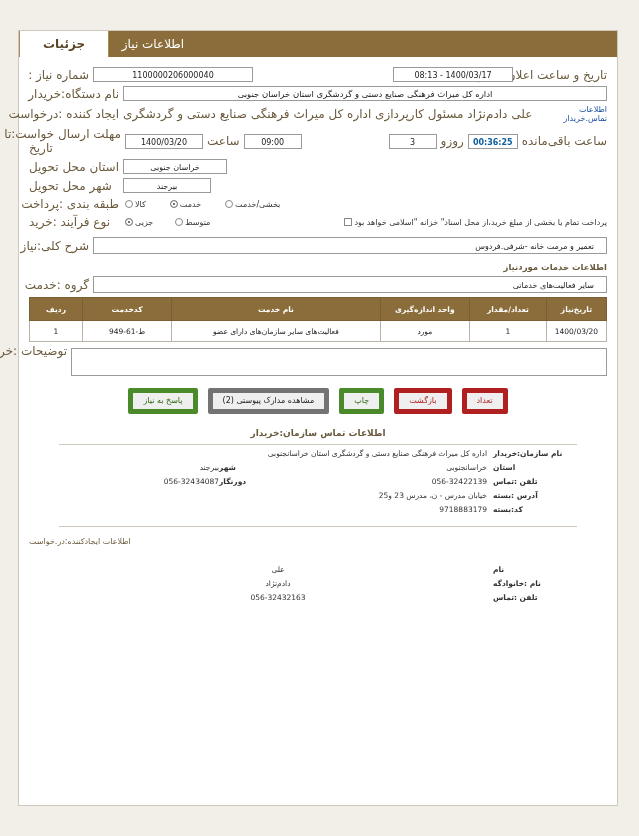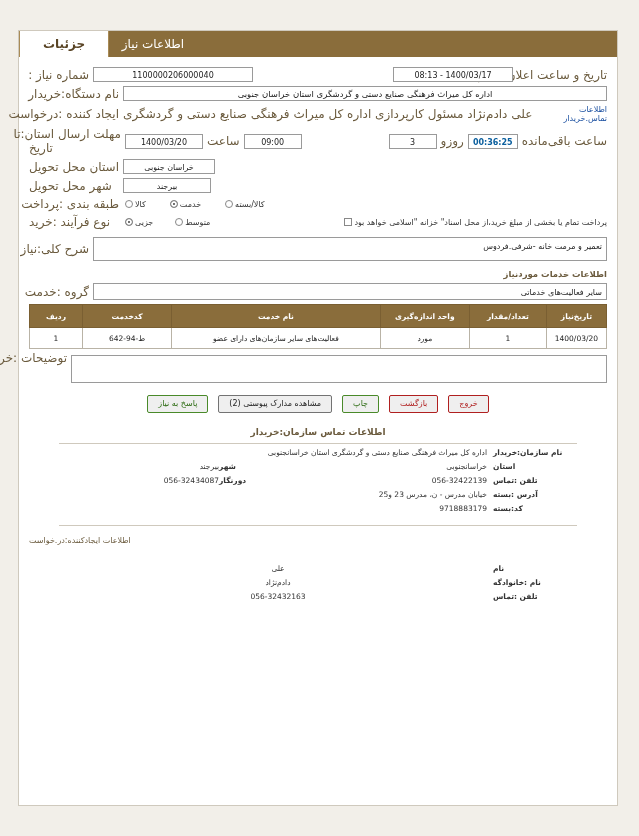--- a/index.html
+++ b/index.html
@@ -70,21 +70,21 @@
     text-align:left;
     white-space:nowrap;
   }
   .w90{width:90px;}
   .w60{width:60px;}
   .box{
     border:1px solid #9a9a9a;
     background:#fff;
     height:15px;
     line-height:15px;
-    padding:0 4px;
+    padding:0 12px;
     font-size:8px;
     box-sizing:border-box;
     overflow:hidden;
     white-space:nowrap;
     text-align:center;
   }
   .box.big{font-size:8.5px;}
   .link{color:#1a4fa0;text-decoration:none;font-size:8px;}
   .radio{
     display:inline-block;width:8px;height:8px;border-radius:50%;
@@ -140,21 +140,21 @@
     background:#fff;
     height:26px;
     margin-top:2px;
   }
   
   .btnrow{
     display:flex;flex-direction:row;justify-content:center;align-items:center;
     gap:10px;margin:12px 0 8px 0;
   }
   .btn{
-    border:1px solid #737373;
+    border:5px solid #737373;
     background:#efefef;
     height:16px;line-height:15px;
     padding:0 10px;
     font-size:8px;
     color:#222;
     border-radius:2px;
     white-space:nowrap;
   }
   .btn.green{border-color:#4a8a2a;color:#2c6b12;}
   .btn.red{border-color:#b02020;color:#b02020;}
@@ -213,41 +213,41 @@
     <div class="row">
       <div class="lbl">ساعت باقی‌مانده</div>
       <div class="timer">00:36:25</div>
       <div class="lbl">روزو</div>
       <div class="box" style="width:48px">3</div>
       <div style="flex:1"></div>
       <div class="box" style="width:58px">09:00</div>
       <div class="lbl">ساعت</div>
       <div class="box" style="width:78px">1400/03/20</div>
       <div style="width:92px;text-align:left">
-        <div class="lbl">مهلت ارسال  استان:تا</div>
+        <div class="lbl">مهلت ارسال  خواست:تا</div>
         <div class="lbl">تاریخ</div>
       </div>
     </div>
 
     <div class="row">
       <div style="flex:1"></div>
-      <div class="box" style="width:92px">خراسان جنوبی</div>
+      <div class="box" style="width:104px">خراسان جنوبی</div>
       <div class="lbl w90">استان محل تحویل</div>
     </div>
 
     <div class="row">
       <div style="flex:1"></div>
       <div class="box" style="width:88px">بیرجند</div>
       <div class="lbl w90">شهر محل تحویل</div>
     </div>
 
     <div class="row">
       <div style="flex:1"></div>
       <span class="opt">
-        <span>کالا/بسته</span><span class="radio"></span>
+        <span>بخشی/خدمت</span><span class="radio"></span>
       </span>
       <span style="width:14px"></span>
       <span class="opt">
         <span>خدمت</span><span class="radio on"></span>
       </span>
       <span style="width:14px"></span>
       <span class="opt">
         <span>کالا</span><span class="radio"></span>
       </span>
       <div class="lbl w90">طبقه بندی :پرداخت</div>
@@ -261,21 +261,21 @@
         <span>متوسط</span><span class="radio"></span>
       </span>
       <span style="width:12px"></span>
       <span class="opt">
         <span>جزیی</span><span class="radio on"></span>
       </span>
       <div class="lbl w90">نوع فرآیند :خرید</div>
     </div>
 
     <div class="row" style="margin-top:8px">
-      <div class="box" style="flex:1;text-align:right;height:24px;line-height:17px">تعمیر و مرمت خانه -شرفی.فردوس</div>
+      <div class="box" style="flex:1;text-align:right;height:17px;line-height:17px">تعمیر و مرمت خانه -شرفی.فردوس</div>
       <div class="lbl w60">شرح کلی:نیاز</div>
     </div>
 
     <div class="sect">اطلاعات خدمات موردنیاز</div>
 
     <div class="row">
       <div class="box" style="flex:1;text-align:right;height:17px;line-height:17px">سایر فعالیت‌های خدماتی</div>
       <div class="lbl w60">گروه :خدمت</div>
     </div>
 
@@ -289,33 +289,33 @@
           <th style="width:60px">کدخدمت</th>
           <th style="width:24px">ردیف</th>
         </tr>
       </thead>
       <tbody>
         <tr>
           <td>1400/03/20</td>
           <td>1</td>
           <td>مورد</td>
           <td>فعالیت‌های سایر  سازمان‌های دارای عضو</td>
-          <td>ط-94-642</td>
+          <td>ط-61-949</td>
           <td>1</td>
         </tr>
       </tbody>
     </table>
 
     <div class="row" style="align-items:flex-start;margin-top:4px">
       <div class="notebox" style="flex:1"></div>
       <div class="lbl" style="width:38px;line-height:11px">توضیحات :خریدار</div>
     </div>
 
     <div class="btnrow">
-      <div class="btn red">خروج</div>
+      <div class="btn red">تعداد</div>
       <div class="btn red">بازگشت</div>
       <div class="btn green">چاپ</div>
       <div class="btn">مشاهده مدارک پیوستی (2)</div>
       <div class="btn green">پاسخ به نیاز</div>
     </div>
 
     <div class="contact-title">اطلاعات  تماس  سازمان:خریدار</div>
     <hr class="hr">
 
     <div class="cbody">

